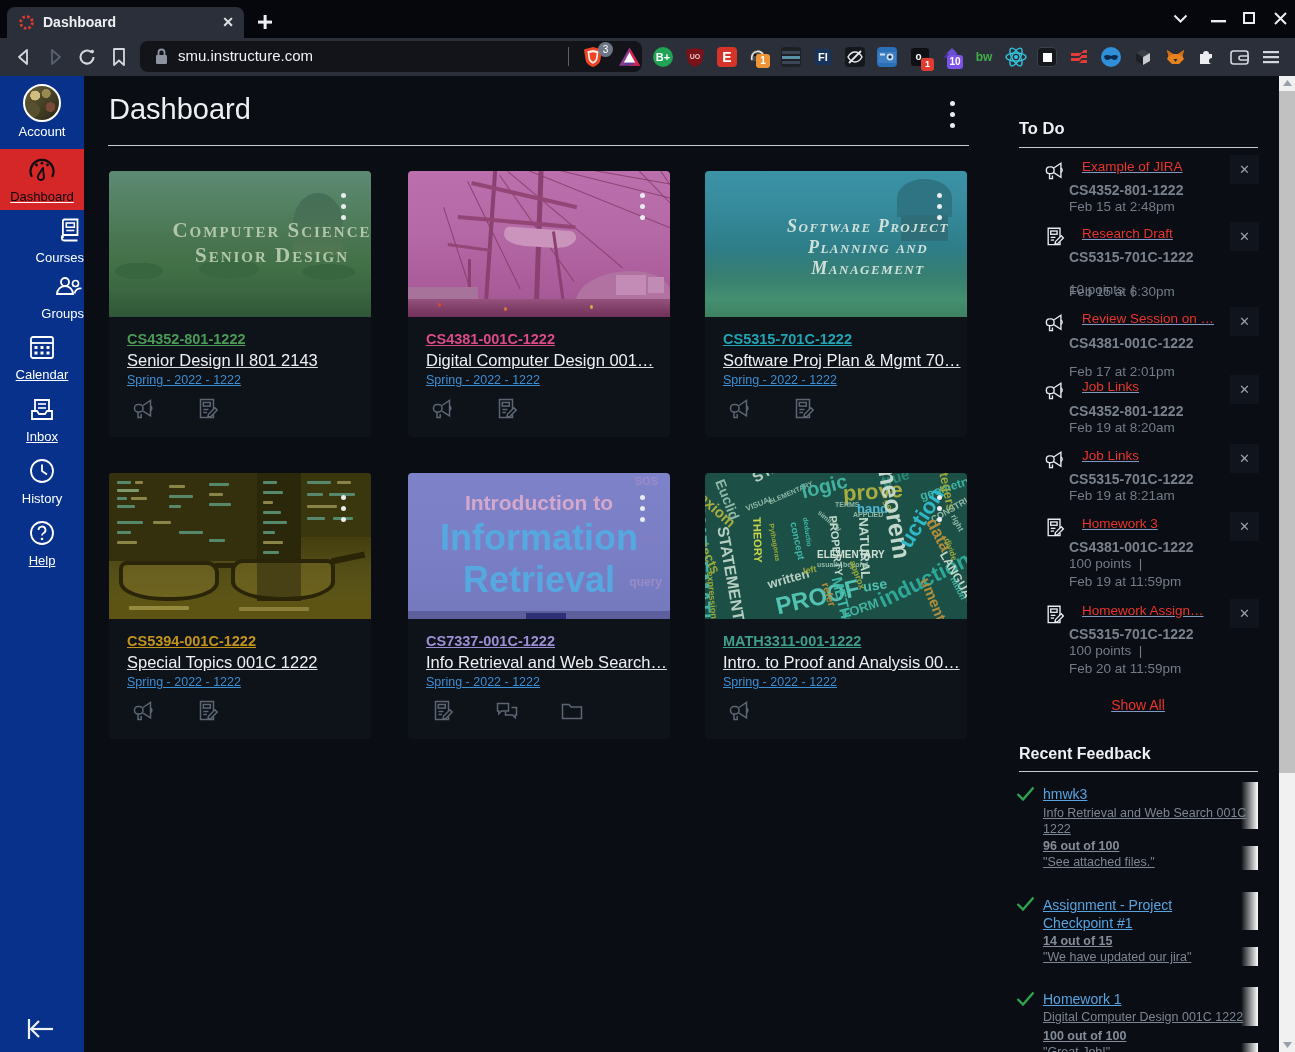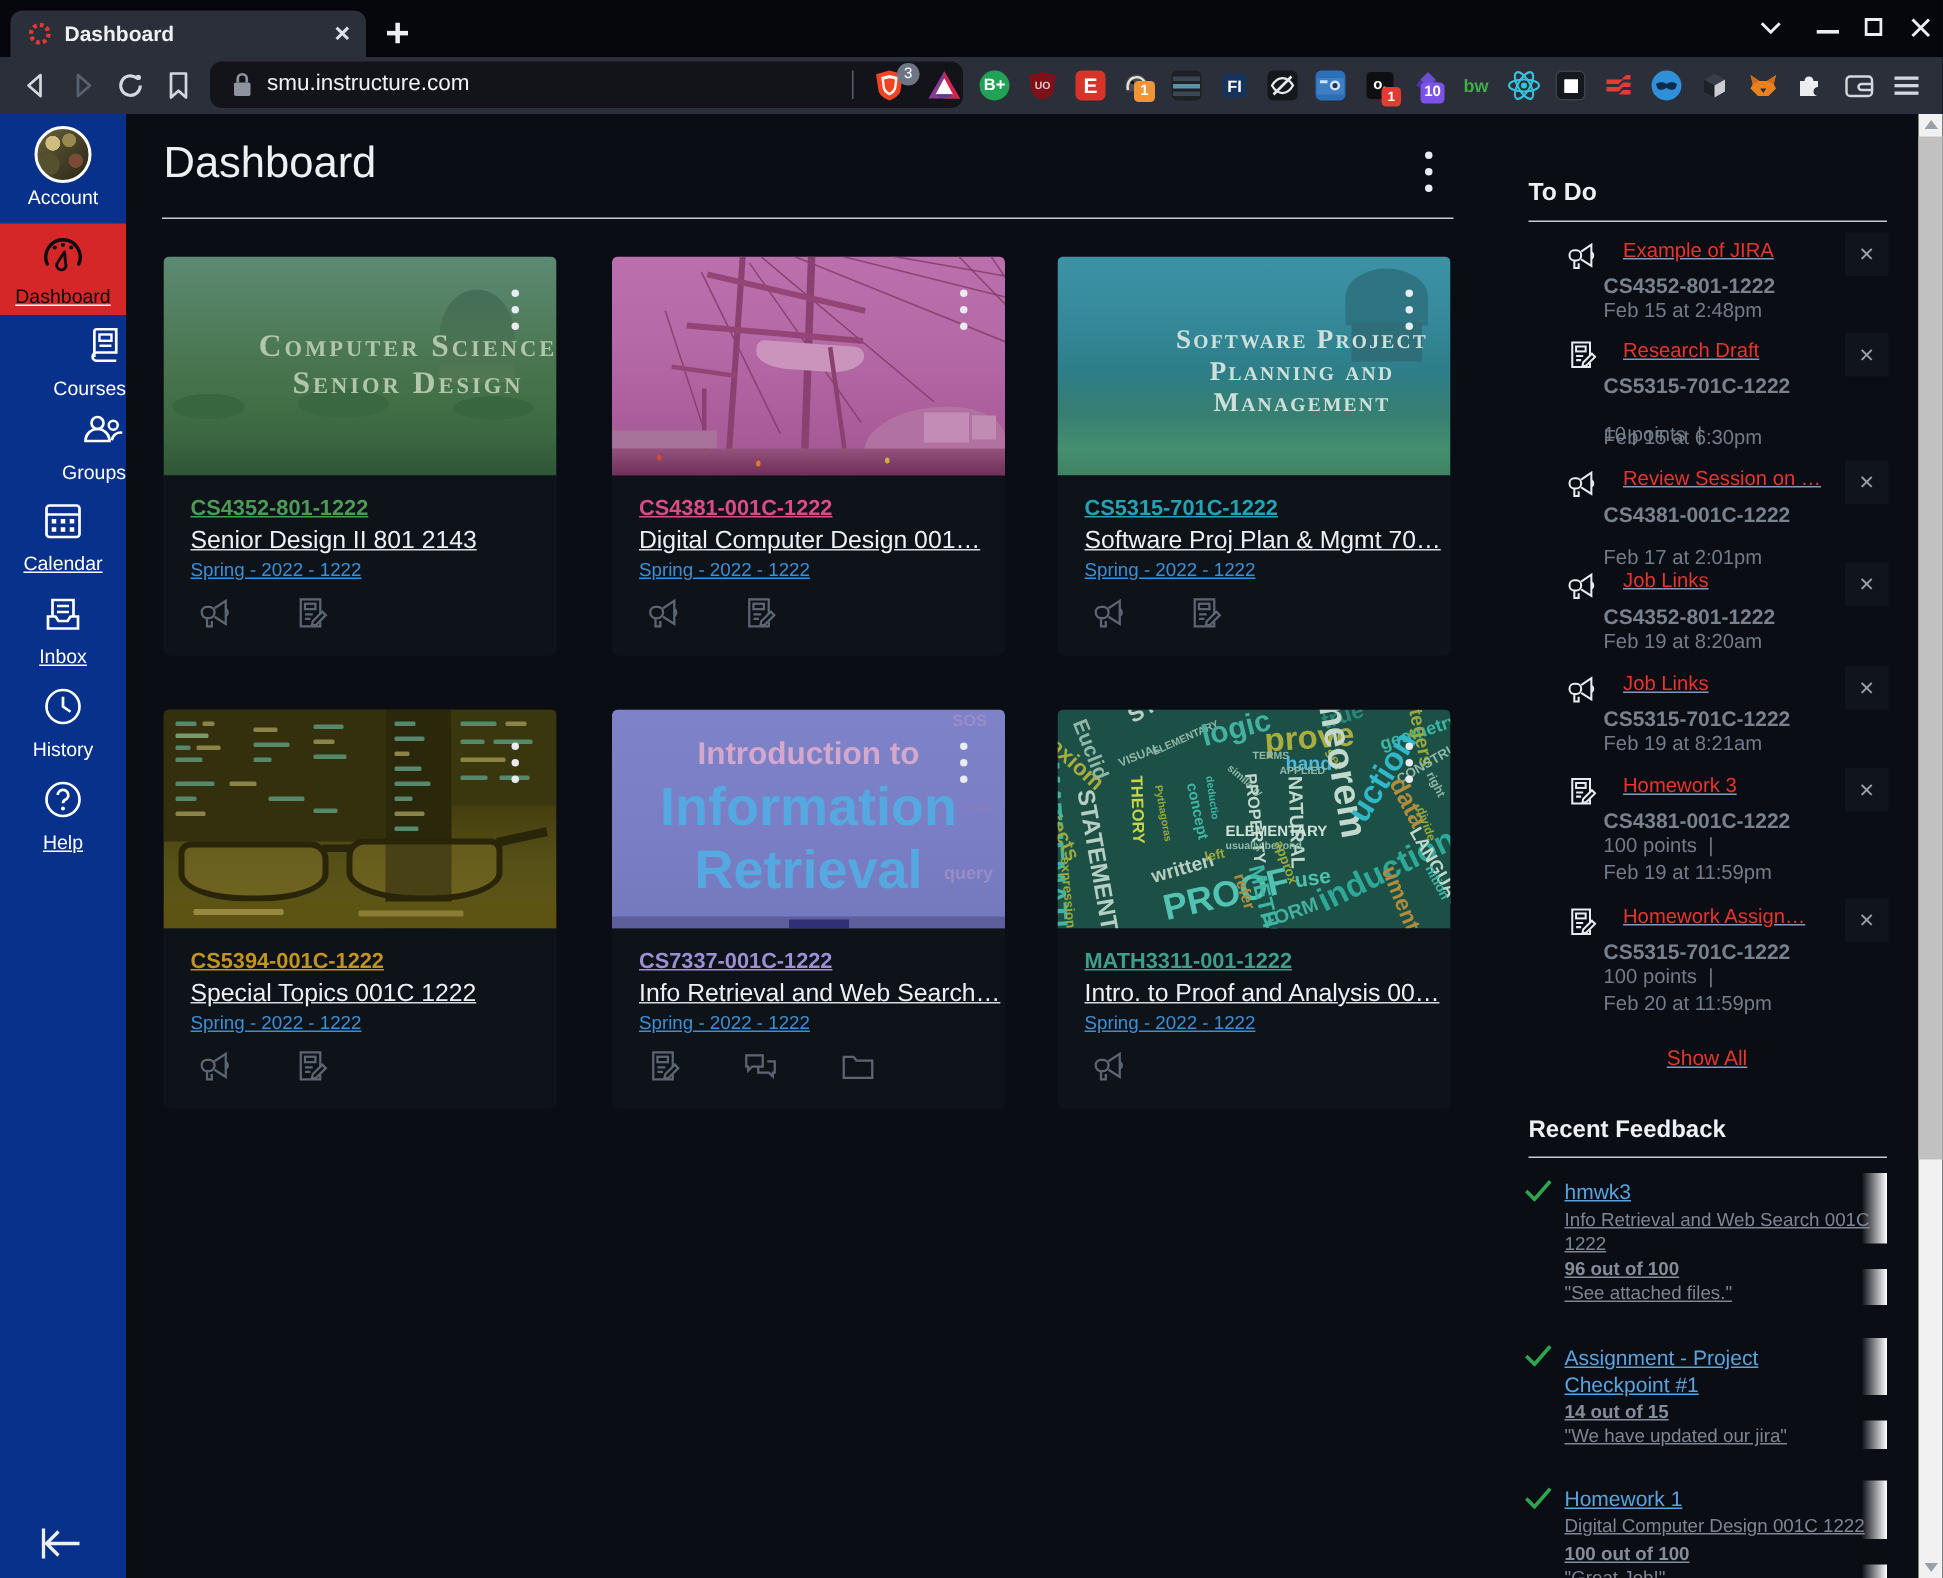--- a/index.html
+++ b/index.html
@@ -53,21 +53,21 @@
 #mthumb { position:absolute; left:1279px; top:15px; width:16px; height:682px; background:#c1c1c1; }
 a { cursor:default; }
 .htxt { position:absolute; left:0; width:100%; text-align:center; font-family:"Liberation Serif",serif; font-variant:small-caps; letter-spacing:1px; font-weight:600; z-index:3;margin-left:32px; }
 #hero1 { background:linear-gradient(180deg, #5d8a74 0%, #528060 26%, #497550 48%, #427046 66%, #3a6540 84%, #2f5636 100%); }
 #hero1::before { content:""; position:absolute; left:184px; top:22px; width:50px; height:62px; background:linear-gradient(180deg, #456e58 0%, #4a7254 55%, #527850 100%); border-radius:50% 50% 0 0; }
 #hero1::after { content:""; position:absolute; left:0px; top:84px; width:262px; height:30px; background:radial-gradient(ellipse 40px 14px at 30px 16px, #38663e 60%, rgba(0,0,0,0) 61%),radial-gradient(ellipse 50px 16px at 120px 14px, #3a6840 60%, rgba(0,0,0,0) 61%),radial-gradient(ellipse 44px 13px at 220px 17px, #38663e 60%, rgba(0,0,0,0) 61%); }
 #hero2 { background:linear-gradient(180deg, #bb6fad 0%, #b569a6 40%, #ad5f9d 70%, #a05590 100%); }
 .mast { position:absolute; width:5px; background:#8a4070; }
 .spar { position:absolute; height:3px; background:#934676; }
 .rig { position:absolute; height:1px; background:rgba(130,55,100,0.8); }
-#hero3 { background:linear-gradient(180deg, #3c93a6 0%, #35899a 28%, #2e7e89 52%, #377f71 72%, #448f70 88%, #3e8261 100%); }
+#hero3 { background:linear-gradient(180deg, #3c93a6 0%, #35899a 28%, #2e7e89 52%, #377f71 72%, #448f70 88%, #3e8261 100%);font-style:italic; }
 #hero4 { background:linear-gradient(180deg, #494212 0%, #423c0f 40%, #565017 70%, #625916 100%); }
 .code4 { position:absolute; width:26px; height:3px; background:#56886c; border-radius:1px; }
 #hero5 { background:linear-gradient(180deg, #7e82c8 0%, #7a7ec4 55%, #7478bd 100%); }
 #hero6 { background:#1c5046; }
 .w6 { position:absolute; font-weight:600; white-space:nowrap; }
 </style>
 </head>
 <body>
 <div id="tabbar">
   <div class="tab">

